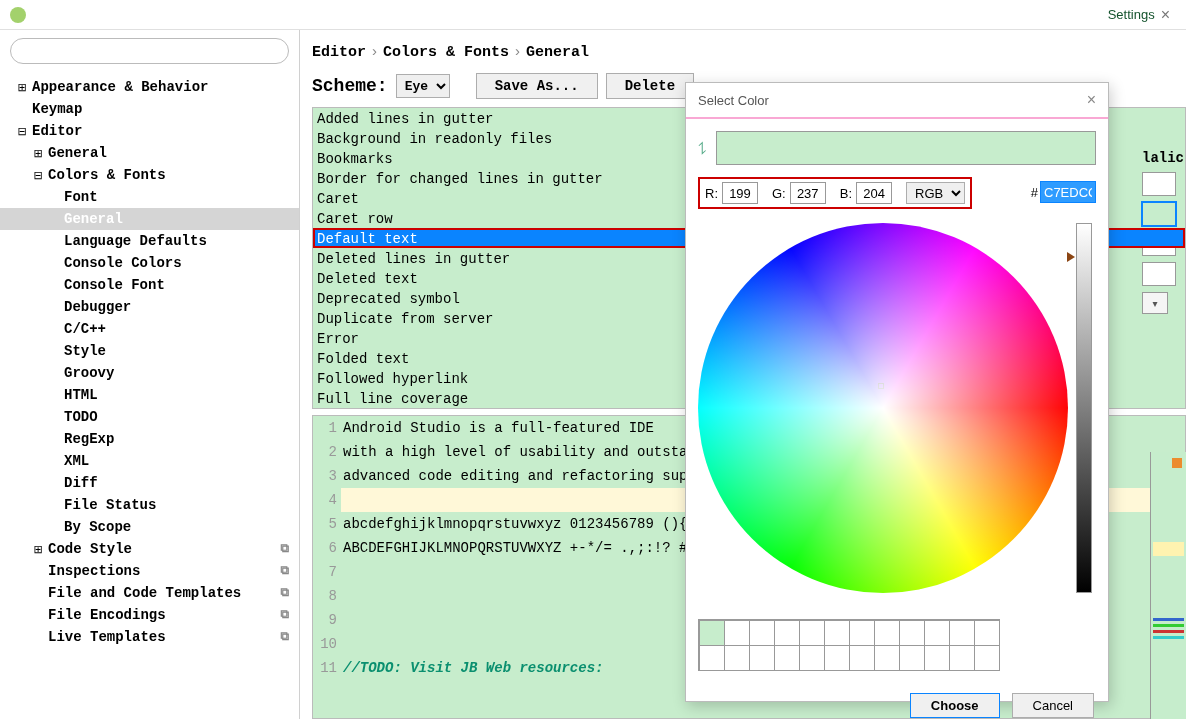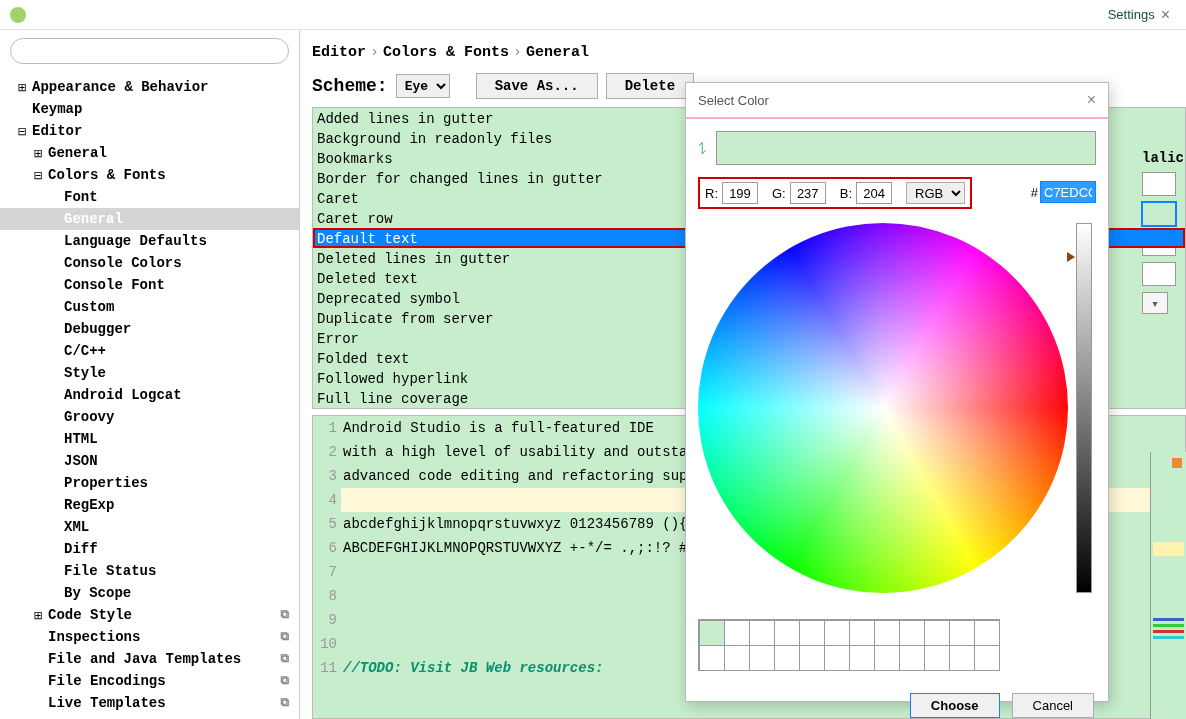--- a/index.html
+++ b/index.html
@@ -127,53 +127,41 @@
         <div class="tree-item lvl3">
           <span class="expander"></span>
           <span>Console Colors</span>
         </div>
         <div class="tree-item lvl3">
           <span class="expander"></span>
           <span>Console Font</span>
         </div>
         <div class="tree-item lvl3">
           <span class="expander"></span>
-          <span>Custom</span>
-        </div>
-        <div class="tree-item lvl3">
-          <span class="expander"></span>
           <span>Debugger</span>
         </div>
         <div class="tree-item lvl3">
           <span class="expander"></span>
           <span>C/C++</span>
         </div>
         <div class="tree-item lvl3">
           <span class="expander"></span>
           <span>Style</span>
         </div>
         <div class="tree-item lvl3">
           <span class="expander"></span>
-          <span>Android Logcat</span>
-        </div>
-        <div class="tree-item lvl3">
-          <span class="expander"></span>
           <span>Groovy</span>
         </div>
         <div class="tree-item lvl3">
           <span class="expander"></span>
           <span>HTML</span>
         </div>
         <div class="tree-item lvl3">
           <span class="expander"></span>
-          <span>JSON</span>
-        </div>
-        <div class="tree-item lvl3">
-          <span class="expander"></span>
-          <span>Properties</span>
+          <span>TODO</span>
         </div>
         <div class="tree-item lvl3">
           <span class="expander"></span>
           <span>RegExp</span>
         </div>
         <div class="tree-item lvl3">
           <span class="expander"></span>
           <span>XML</span>
         </div>
         <div class="tree-item lvl3">
@@ -193,21 +181,21 @@
           <span>Code Style</span>
           <span class="copy-icon">⧉</span>
         </div>
         <div class="tree-item lvl2">
           <span class="expander"></span>
           <span>Inspections</span>
           <span class="copy-icon">⧉</span>
         </div>
         <div class="tree-item lvl2">
           <span class="expander"></span>
-          <span>File and Java Templates</span>
+          <span>File and Code Templates</span>
           <span class="copy-icon">⧉</span>
         </div>
         <div class="tree-item lvl2">
           <span class="expander"></span>
           <span>File Encodings</span>
           <span class="copy-icon">⧉</span>
         </div>
         <div class="tree-item lvl2">
           <span class="expander"></span>
           <span>Live Templates</span>

